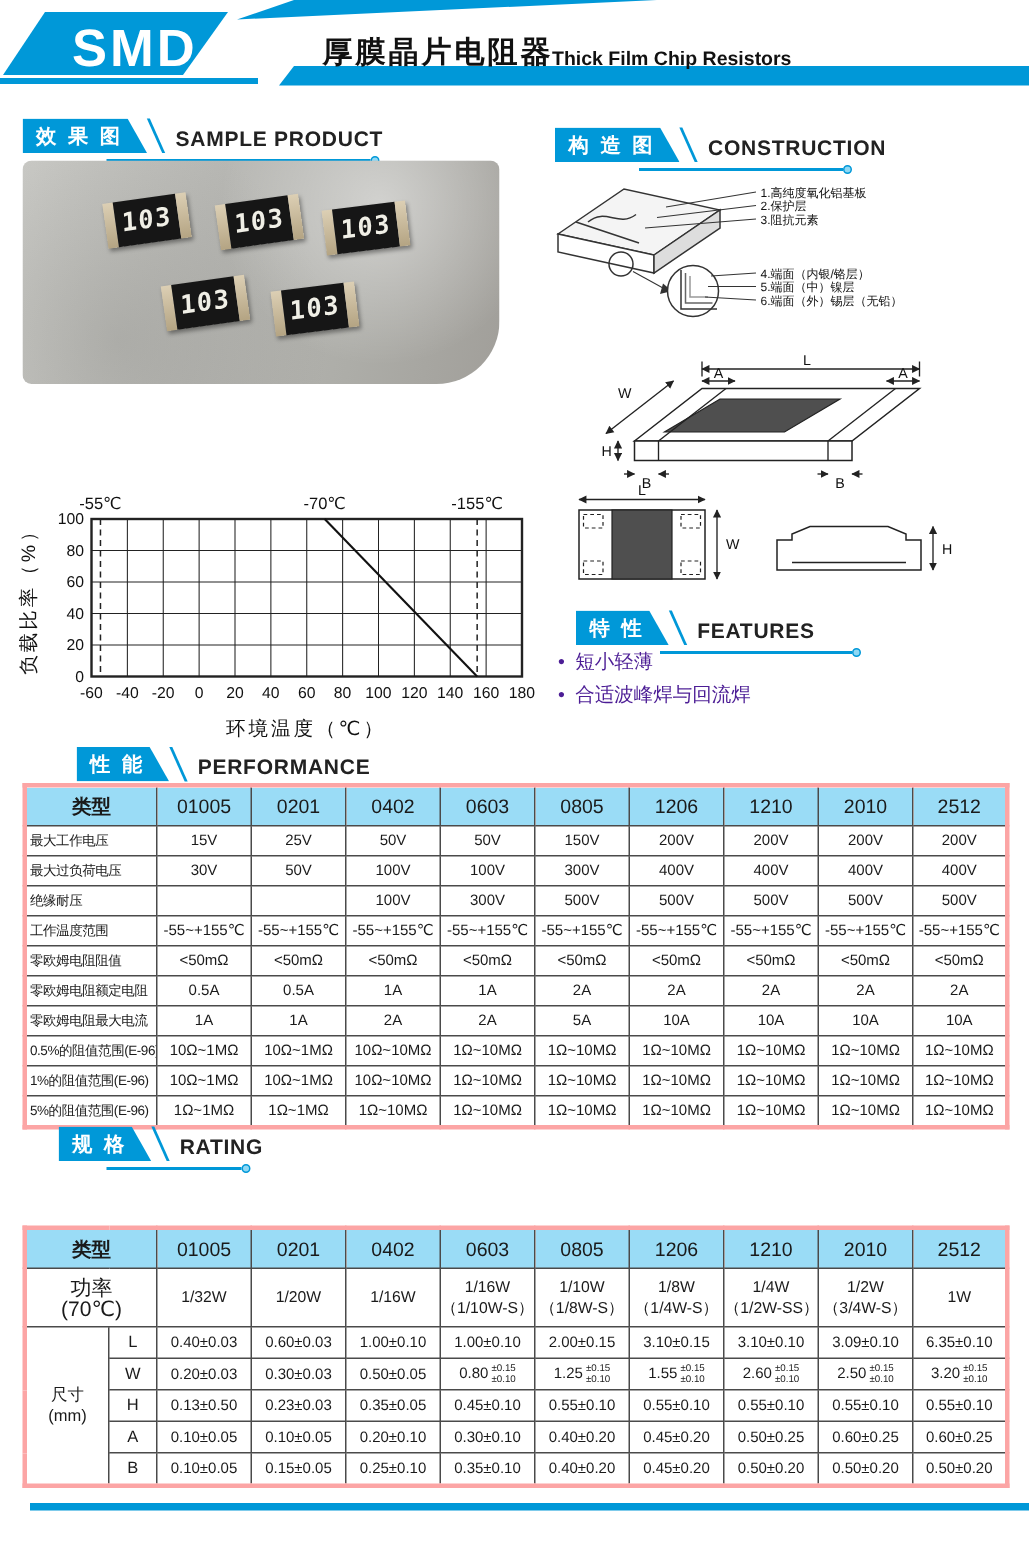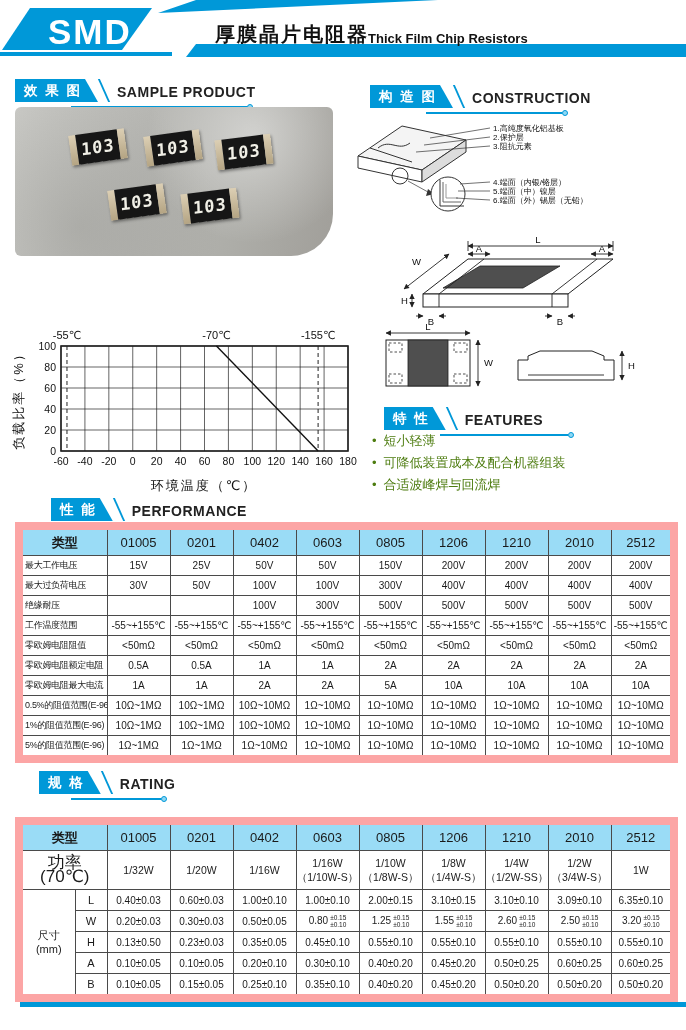--- a/index.html
+++ b/index.html
@@ -35,21 +35,21 @@
        radial-gradient(circle at 20% 80%, rgba(120,120,115,.25), rgba(0,0,0,0) 50%),
        linear-gradient(100deg,#c9c9c5,#b7b7b3 40%,#adada8 70%,#a19f9a);
      border-radius:6px 6px 42px 6px;}
   .chip{position:absolute;width:56px;height:30px;display:flex;box-shadow:1px 2px 3px rgba(0,0,0,.4);}
   .cap{width:7px;background:linear-gradient(#dccfb4,#b4a483);}
   .chip .body{flex:1;background:#161616;display:flex;align-items:center;justify-content:center;}
   .mark{color:#f0efe6;font-family:"DejaVu Sans Mono","Liberation Mono",monospace;font-weight:bold;
         font-size:17px;letter-spacing:1px;transform:skewX(-5deg);}
 
   
-  #construction-block{position:absolute;left:344px;top:112px;width:328px;height:122px;}
+  #construction-block{position:absolute;left:358px;top:112px;width:328px;height:122px;}
   .sketch{stroke:#333;fill:none;stroke-width:1;}
   .cons-label{font-size:8px;fill:#111;}
   .leader{stroke:#333;stroke-width:0.7;}
 
   
   #dim-svg{position:absolute;left:368px;top:232px;}
   .dline{stroke:#222;stroke-width:0.9;fill:none;}
   .dimtxt{font-size:9.5px;fill:#111;}
   .film{fill:#4f4f4f;stroke:#222;stroke-width:0.8;}
   .face{fill:#fff;stroke:#222;stroke-width:1;}
@@ -60,35 +60,35 @@
   .frame{fill:none;stroke:#222;stroke-width:1.6;}
   .grid{stroke:#222;stroke-width:0.7;}
   .dashv{stroke:#222;stroke-width:1;stroke-dasharray:4 3;fill:none;}
   .ser{stroke:#111;stroke-width:1.4;fill:none;}
   .tick{font-size:10.5px;fill:#111;}
   .ann{font-size:11px;fill:#111;}
   .ylab,.xlab{font-size:13px;fill:#111;letter-spacing:2px;}
 
   
   #features-list{position:absolute;left:372px;top:430px;margin:0;padding:0;list-style:none;}
-  #features-list li{font-size:13px;line-height:22px;color:#4d7c0f;}
+  #features-list li{font-size:13px;line-height:22px;color:#4c1d95;}
   #features-list li::before{content:"•";margin-right:7px;font-size:13px;}
 
   
   table{position:absolute;border-collapse:collapse;table-layout:fixed;background:#fff;
-        border:8px solid #fca5a5;}
+        border:3px solid #fca5a5;}
   th,td{border:1px solid #4a4a4a;overflow:hidden;white-space:nowrap;padding:0;}
   thead th{background:var(--th);height:25px;font-size:13px;font-weight:normal;text-align:center;}
   thead th.first{font-weight:bold;}
   #perf-table{left:15px;top:522px;width:656px;}
   #perf-table tbody td{height:19px;font-size:10px;text-align:center;}
   #perf-table tbody td.rl{text-align:left;padding-left:2px;font-size:9px;letter-spacing:-0.3px;}
   #rating-table{left:15px;top:817px;width:656px;}
   #rating-table td,#rating-table th{text-align:center;}
-  #rating-table .plabel{font-size:17px;font-weight:normal;height:38px;line-height:14px;background:#fff;}
+  #rating-table .plabel{font-size:14px;font-weight:normal;height:38px;line-height:14px;background:#fff;}
   #rating-table .pv{height:38px;font-size:10.5px;line-height:14px;}
   #rating-table .dimlabel{font-size:11px;font-weight:normal;background:#fff;line-height:14px;}
   #rating-table .letter{font-size:11px;font-weight:normal;background:#fff;}
   #rating-table .dv{height:20px;font-size:10px;}
   .tol{display:inline-flex;flex-direction:column;font-size:6.5px;line-height:7px;
        margin-left:2px;vertical-align:middle;font-style:normal;}
   .tol i{font-style:normal;}
 
   #footer-bar{position:absolute;left:20px;top:1002px;width:666px;height:5px;background:var(--accent);}
 </style>
@@ -308,21 +308,20 @@
   </svg>
 
   <div class="sec-head" style="left:384px;top:407px;">
     <span class="badge">特  性</span><span class="slash"></span><span class="en">FEATURES</span>
     <span class="underline" style="width:128px">
         <i class="dot"></i>
       </span>
   </div>
   <ul id="features-list">
       <li>短小轻薄</li>
-      <li>可降低装置成本及配合机器组装</li>
       <li>合适波峰焊与回流焊</li>
     </ul>
 
   <div class="sec-head" style="left:15px;top:498px;margin-left:36px;">
     <span class="badge">性  能</span><span class="slash"></span><span class="en">PERFORMANCE</span>
     <span class="underline" style="width:140px">
         <i class="dot"></i>
       </span>
   </div>
 
@@ -470,21 +469,21 @@
           <td>1Ω~10MΩ</td>
           <td>1Ω~10MΩ</td>
           <td>1Ω~10MΩ</td>
           <td>1Ω~10MΩ</td>
           <td>1Ω~10MΩ</td>
           <td>1Ω~10MΩ</td>
         </tr>
       </tbody>
     </table>
 
-  <div class="sec-head" style="left:15px;top:771px;padding-left:24px;">
+  <div class="sec-head" style="left:15px;top:751px;padding-left:24px;">
     <span class="badge">规 格</span><span class="slash"></span><span class="en">RATING</span>
     <span class="underline" style="width:90px">
         <i class="dot"></i>
       </span>
   </div>
 
   <table id="rating-table">
       <colgroup>
         <col style="width:56px">
         <col style="width:32px">

